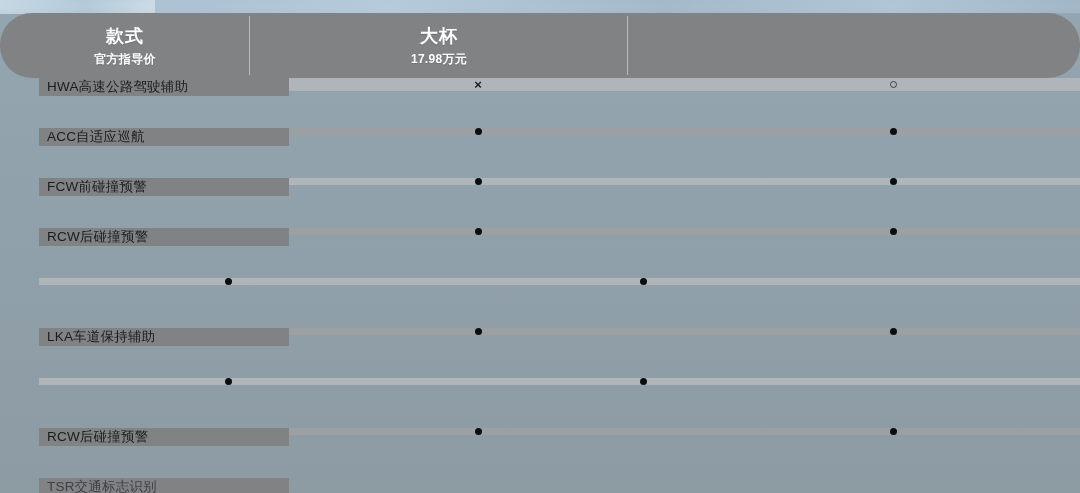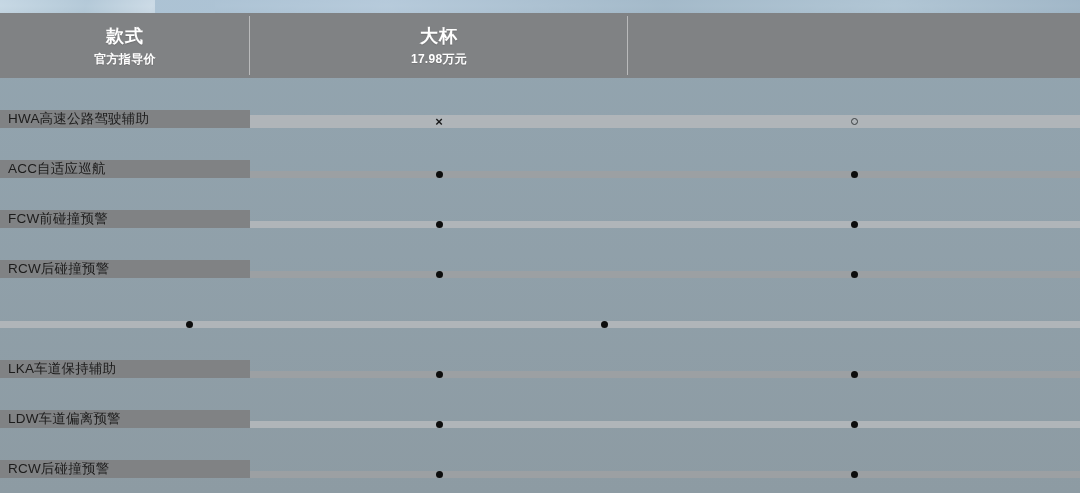--- a/index.html
+++ b/index.html
@@ -52,20 +52,21 @@
     left: 0;
     top: 13px;
     width: 1080px;
     z-index: 2;
   }
 
   .table-header {
     display: flex;
     height: 65px;
     background: #808284;
+    border-radius: 32px;
   }
 
   .th-cell {
     display: flex;
     flex-direction: column;
     align-items: center;
     justify-content: center;
     color: #ffffff;
     position: relative;
   }
@@ -101,21 +102,22 @@
     text-shadow: 0 1px 1px rgba(0,0,0,.12);
   }
 
   .table-body {
     display: block;
   }
 
   .spec-row {
     display: flex;
     height: 50px;
-    align-items: flex-end;
+    align-items: flex-start;
+    margin-left: 39px;
   }
 
   .row-label {
     width: 250px;
     flex: 0 0 250px;
     background: #808284;
     display: flex;
     align-items: center;
     padding-left: 8px;
     color: #1c1c1c;
@@ -249,21 +251,20 @@
         <div class="row-values">
           <div class="val-cell col-1">
             <span class="mark-standard"></span>
           </div>
           <div class="val-cell col-2">
             <span class="mark-standard"></span>
           </div>
         </div>
       </div>
       <div class="spec-row odd">
-        <div class="row-label">LDW车道偏离预警</div>
         <div class="row-values">
           <div class="val-cell col-1">
             <span class="mark-standard"></span>
           </div>
           <div class="val-cell col-2">
             <span class="mark-standard"></span>
           </div>
         </div>
       </div>
       <div class="spec-row even">

